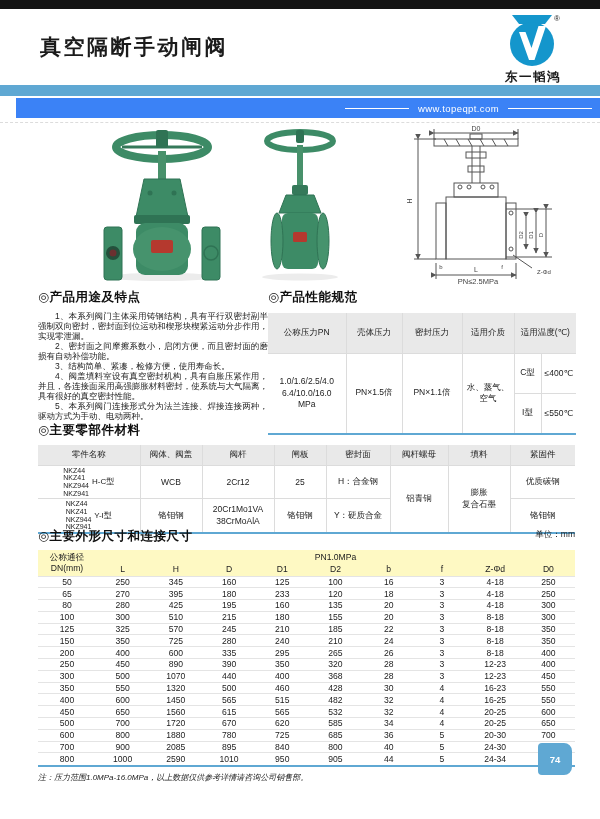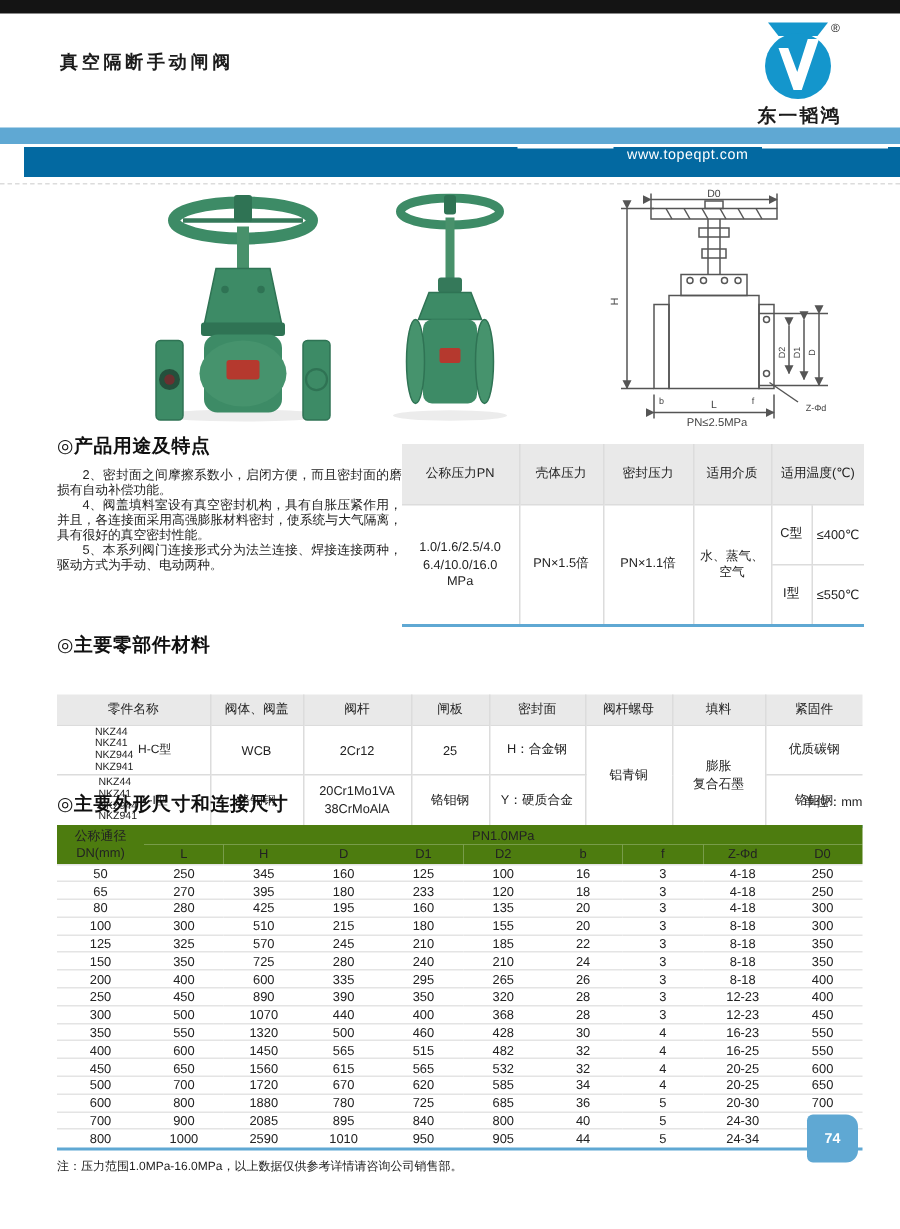--- a/index.html
+++ b/index.html
@@ -3,30 +3,30 @@
 <meta charset="utf-8">
 <style>
   * { margin:0; padding:0; box-sizing:border-box; }
   html,body { background:#fff; }
   .page {
     position:relative; width:600px; height:819px; background:#fff;
     font-family:"Liberation Sans","DejaVu Sans",sans-serif; color:#222; overflow:hidden;
   }
   .topbar { position:absolute; top:0; left:0; width:100%; height:9px; background:#141414; }
 
-  .page-title { position:absolute; left:40px; top:33px; font-size:12px; font-weight:bold; letter-spacing:2.5px; color:#1b1b1b; }
+  .page-title { position:absolute; left:40px; top:33px; font-size:21px; font-weight:bold; letter-spacing:2.5px; color:#1b1b1b; }
 
   .brand { position:absolute; right:22px; top:12px; width:90px; text-align:center; }
   .brand svg { display:block; margin:0 auto; }
   .brand-name { font-size:12.5px; font-weight:bold; letter-spacing:1.5px; color:#1b1b1b; margin-top:1px; }
 
   .banner { position:absolute; top:85px; left:0; width:100%; }
   .banner-stripe { height:11px; background:#5fa8d3; }
   .banner-gap { height:2px; background:#fff; }
-  .banner-main { height:20px; background:#0369a1; display:flex; align-items:flex-start; justify-content:flex-end;margin-left:16px; }
+  .banner-main { height:20px; background:#3b82f6; display:flex; align-items:center; justify-content:flex-end;margin-left:16px; }
   .banner-rule { height:1px; background:#fff; }
   .rule-left { width:64px; margin-right:9px; }
   .rule-right { width:84px; margin-left:9px; margin-right:8px; }
   .site { color:#fff; font-size:9.5px; letter-spacing:0.4px; }
 
   .gallery { position:absolute; top:122px; left:0; width:100%; height:163px; border-top:1px dashed #dcdcdc; }
   .valve1 { position:absolute; left:92px;  top:4px; }
   .valve2 { position:absolute; left:250px; top:6px; }
   .tech-drawing { position:absolute; left:386px; top:2px; }
 
@@ -49,25 +49,25 @@
   .mat th { height:20px; }
   .mat td { height:31px; }
   .models { display:flex; align-items:center; justify-content:center; gap:3px; }
   .models .m { white-space:pre-line; font-size:7px; line-height:1.1; text-align:left; }
   .models .variant { font-size:8px; }
 
   .dims { position:absolute; left:38px; top:528px; width:537px; }
   .unit { position:absolute; right:0; top:1px; font-size:8.5px; color:#222; }
   .dim-wrap { margin-top:5px; border-bottom:2px solid #5fa8d3; }
   table.dim { width:100%; border-collapse:collapse; text-align:center; table-layout:fixed; }
-  .dim thead th { background:#4d7c0f; font-weight:normal; font-size:8.6px; padding:0; height:13px; color:#222; }
+  .dim thead th { background:#fef9c3; font-weight:normal; font-size:8.6px; padding:0; height:13px; color:#222; }
   .dim thead th.dn { white-space:pre-line; line-height:1.2; }
   .dim thead { border-bottom:1px solid #cfcfcf; }
   .dim tbody td { height:11.8px; padding:0; border-top:1px solid #e4e4e4; font-size:8.6px; color:#222; }
-  .note { margin-top:5px; font-size:8px; color:#222; }
+  .note { margin-top:5px; font-size:8px; color:#222;font-style:italic; }
 
   .page-badge { position:absolute; right:28px; top:743px; width:34px; height:32px; background:#5fa8d3;
     border-radius:4px 8px 8px 4px; color:#fff; font-size:9.5px; font-weight:bold;
     display:flex; align-items:center; justify-content:center; }
 </style>
 </head>
 <body>
 
 <div class="page">
 
@@ -188,27 +188,30 @@
         <text x="157" y="110" font-size="6" transform="rotate(-90 157 110)">D</text>
         <text x="158" y="149" font-size="6">Z-Φd</text>
         <text x="92" y="159" font-size="7.5">PN≤2.5MPa</text>
       </g>
     </svg>
   </div>
 
   <div class="features">
     <div class="section-title">◎产品用途及特点</div>
     <div class="paras">
+      <p class="para">1、本系列阀门主体采用铸钢结构，具有平行双密封副半强制双向密封，密封面到位运动和楔形块楔紧运动分步作用，实现零泄漏。</p>
       <p class="para">2、密封面之间摩擦系数小，启闭方便，而且密封面的磨损有自动补偿功能。</p>
+      <p class="para">3、结构简单、紧凑，检修方便，使用寿命长。</p>
       <p class="para">4、阀盖填料室设有真空密封机构，具有自胀压紧作用，并且，各连接面采用高强膨胀材料密封，使系统与大气隔离，具有很好的真空密封性能。</p>
       <p class="para">5、本系列阀门连接形式分为法兰连接、焊接连接两种，驱动方式为手动、电动两种。</p>
     </div>
   </div>
 
   <div class="performance">
+    <div class="section-title">◎产品性能规范</div>
     <div class="tbl-wrap">
       <table class="grid perf">
         <colgroup>
           <col style="width:78px">
             <col style="width:56px">
             <col style="width:60px">
             <col style="width:52px">
             <col style="width:27px">
             <col style="width:35px">
         </colgroup>
@@ -237,21 +240,21 @@
             <td>I型</td>
             <td>≤550℃</td>
           </tr>
         </tbody>
       </table>
     </div>
   </div>
 
   <div class="materials">
     <div class="section-title">◎主要零部件材料</div>
-    <div class="tbl-wrap" style="margin-top:24px;">
+    <div class="tbl-wrap" style="margin-top:6px;">
       <table class="grid mat">
         <colgroup>
           <col style="width:102px">
             <col style="width:62px">
             <col style="width:72px">
             <col style="width:52px">
             <col style="width:64px">
             <col style="width:58px">
             <col style="width:62px">
             <col style="width:65px">

